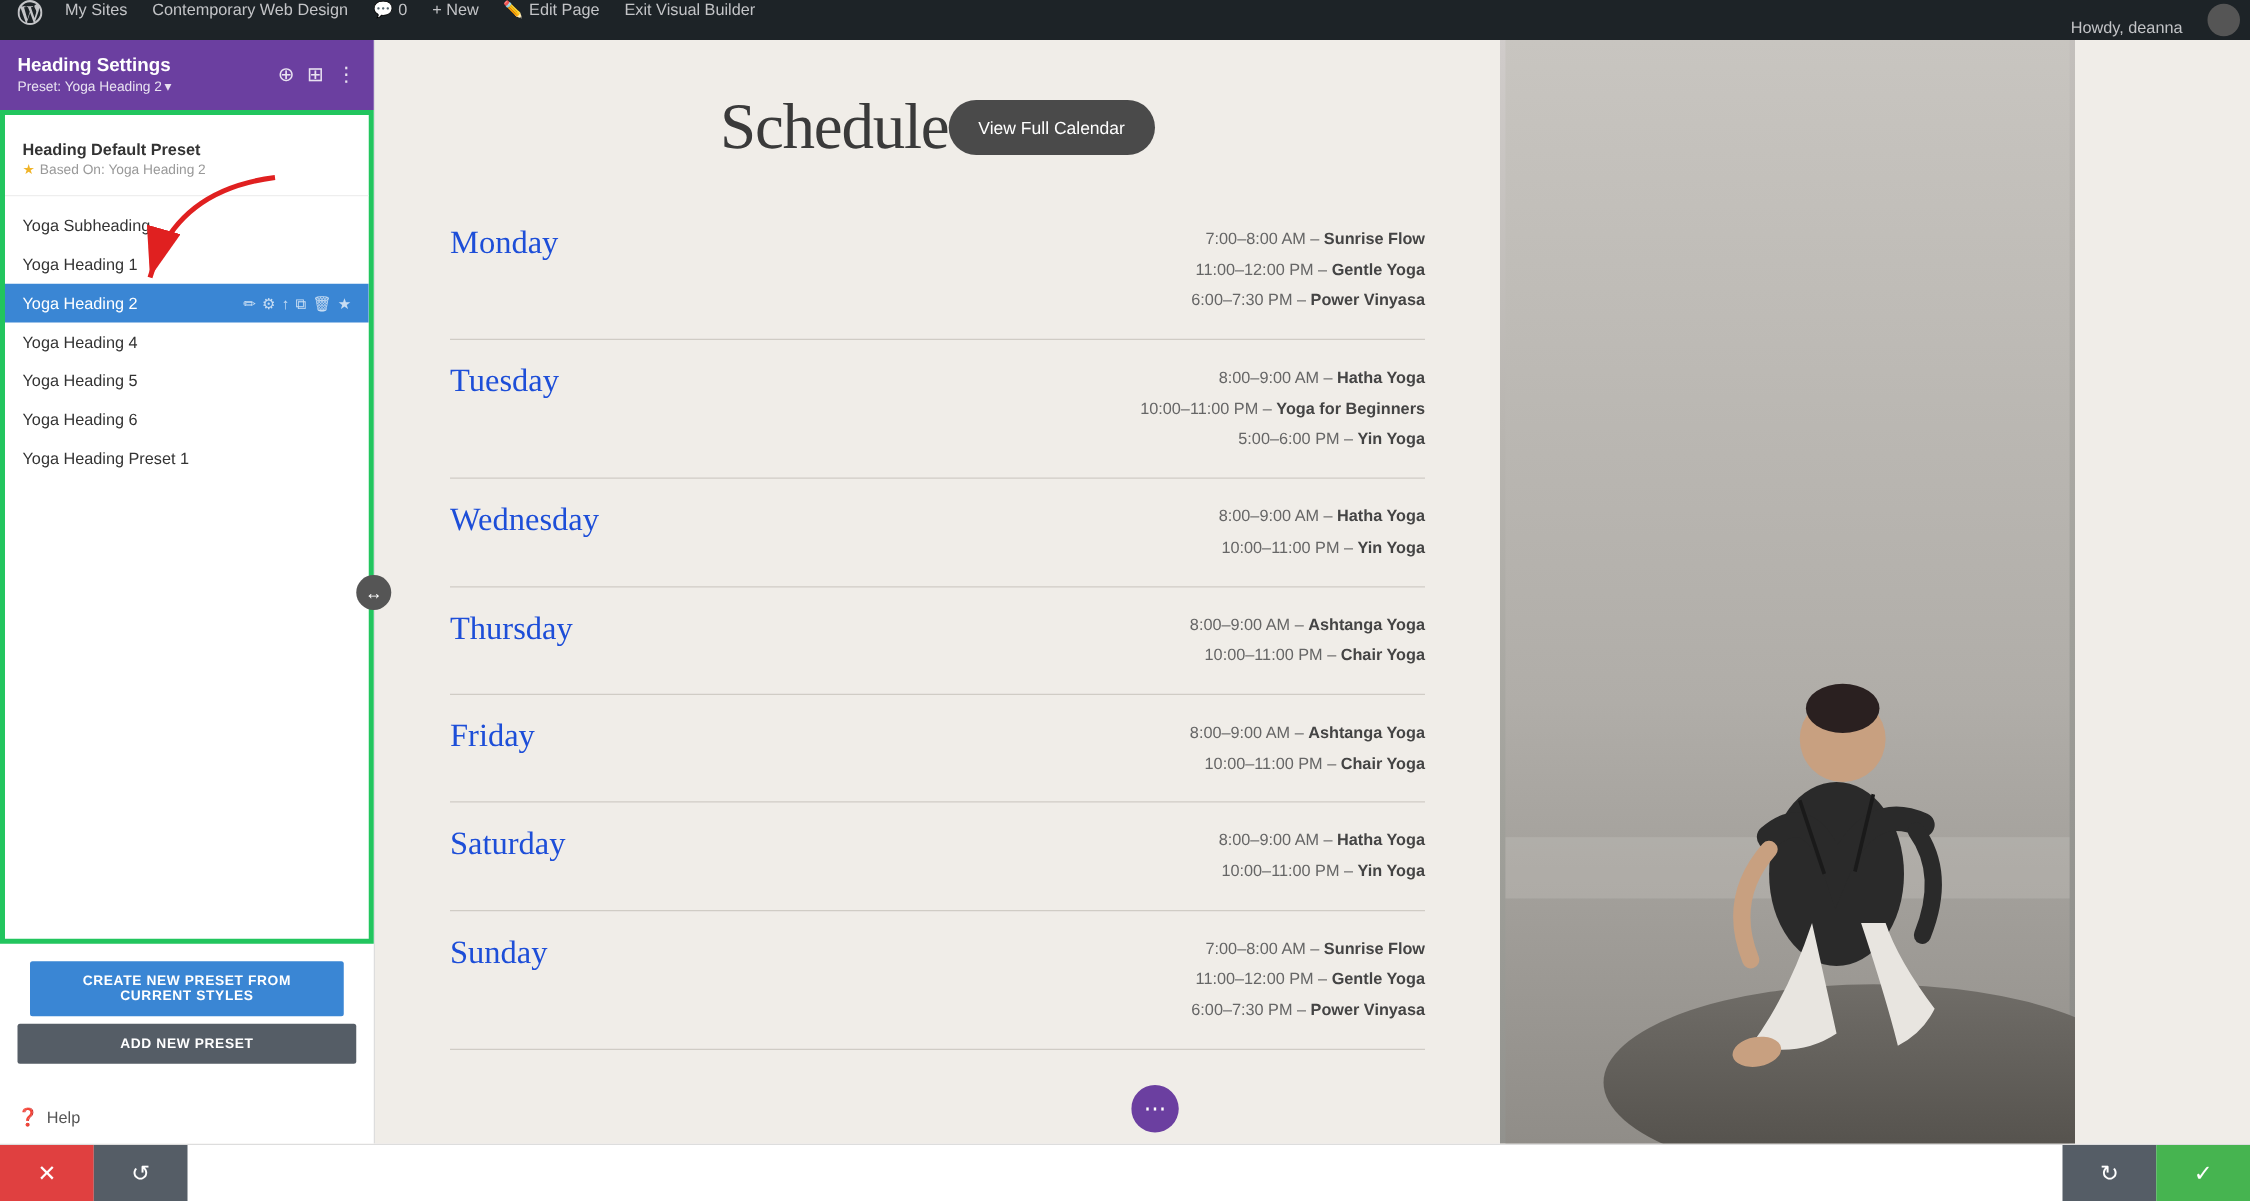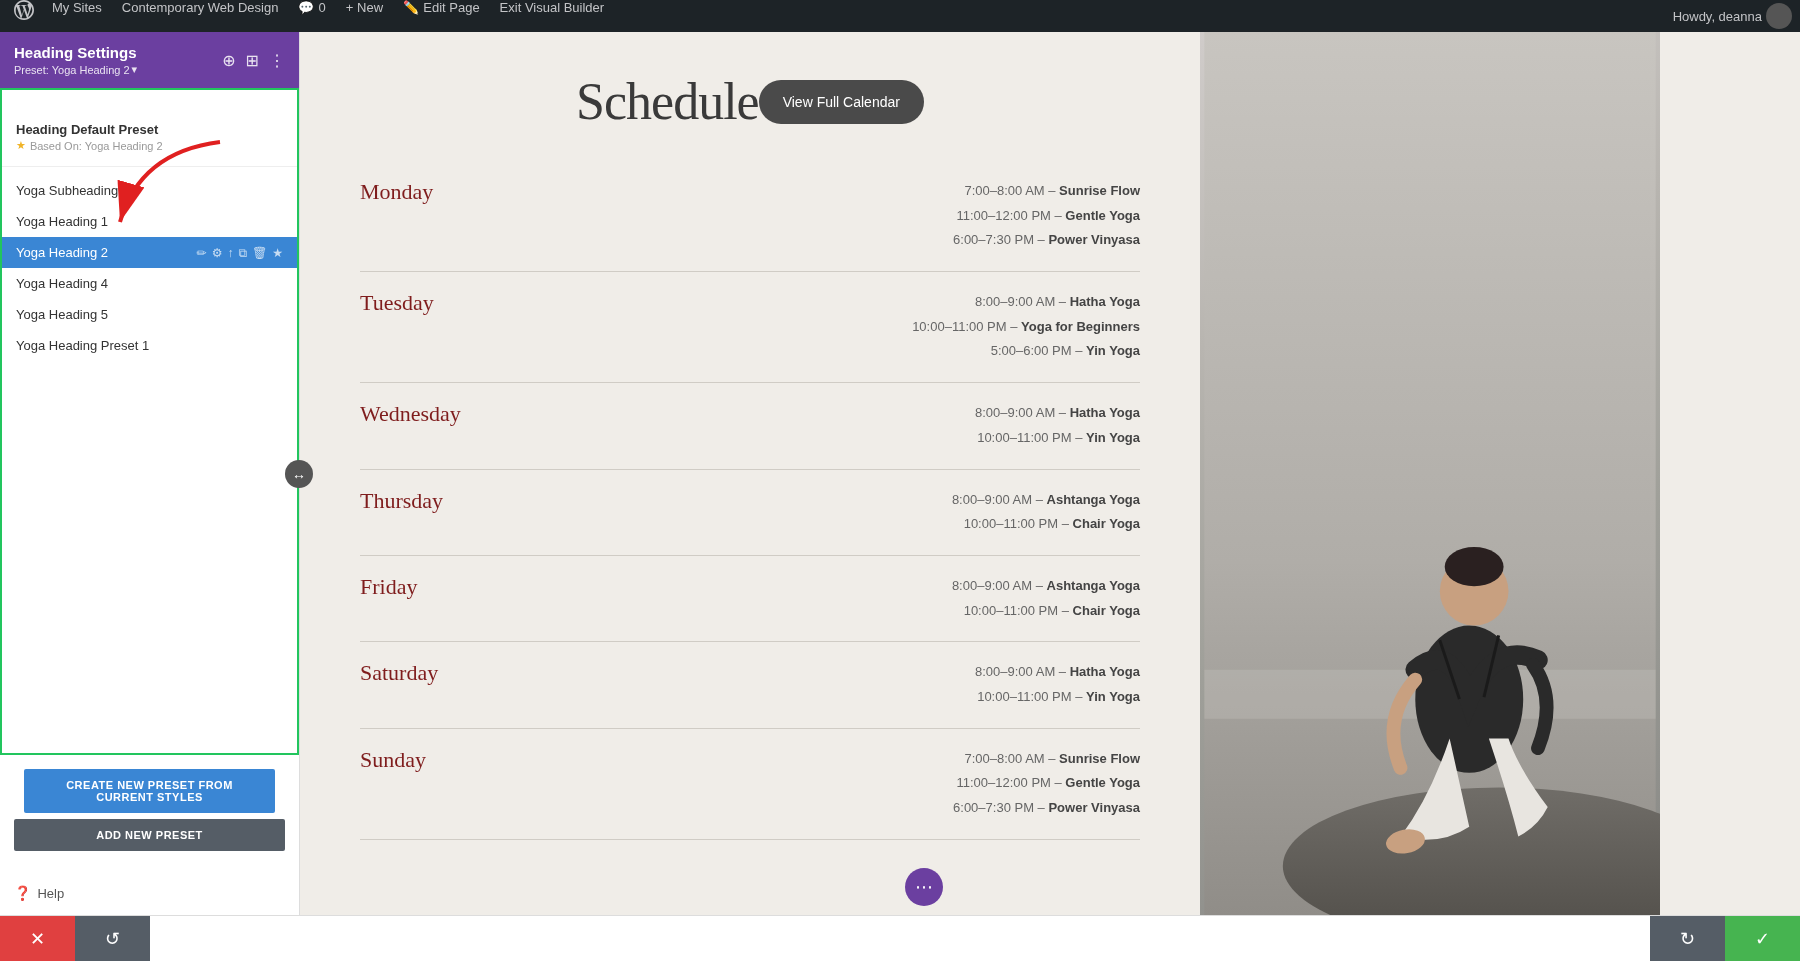--- a/index.html
+++ b/index.html
@@ -21,21 +21,21 @@
       display: flex;
       gap: 4px;
       padding: 0 8px;
       height: 100%;
       cursor: pointer;
       color: #c3c4c7;
       text-decoration: none;
       white-space: nowrap;
     }
     .admin-bar-item.wp-logo { padding: 0 6px; }
-    .admin-bar-right { margin-left: auto; display: flex; align-items: center; gap: 4px; color: #c3c4c7; }
+    .admin-bar-right { margin-left: auto; display: flex; align-items: flex-end; gap: 20px; color: #c3c4c7; }
     .wp-icon { width: 20px; height: 20px; fill: #c3c4c7; }
 
     
     .main-area {
       display: flex;
       flex: 1;
       overflow: hidden;
     }
 
     
@@ -78,22 +78,22 @@
       display: flex;
       align-items: center;
       gap: 2px;
       margin-top: 2px;
       cursor: pointer;
     }
 
     
     .preset-dropdown {
       background: #fff;
-      border: 2px solid #22c55e;
-      padding: 22px 0;
+      border: 4px solid #22c55e;
+      padding: 10px 0;
       flex: 1;
       overflow-y: auto;
     }
     .preset-section {
       padding: 10px 14px 6px;
     }
     .preset-default-name {
       font-size: 13px;
       font-weight: 600;
       color: #333;
@@ -242,24 +242,24 @@
 
     .schedule-table { width: 100%; }
     .schedule-row {
       display: flex;
       align-items: flex-start;
       padding: 18px 0;
       border-bottom: 1px solid #d0ccc5;
       gap: 20px;
     }
     .day-name {
-      font-size: 22px;
+      font-size: 26px;
       font-weight: 300;
       font-family: Georgia, serif;
-      color: #7f1d1d;
+      color: #1d4ed8;
       min-width: 200px;
     }
     .day-classes {
       flex: 1;
       text-align: right;
       font-size: 13px;
       color: #666;
       line-height: 1.9;
     }
     .day-classes .class-bold { font-weight: 700; color: #444; }
@@ -416,20 +416,23 @@
               <span class="preset-action-icon">⧉</span>
               <span class="preset-action-icon">🗑</span>
               <span class="preset-action-icon">★</span>
             </div>
           </div>
           <div class="preset-item">
             <span>Yoga Heading 4</span>
           </div>
           <div class="preset-item">
             <span>Yoga Heading 5</span>
+          </div>
+          <div class="preset-item">
+            <span>Yoga Heading 6</span>
           </div>
           <div class="preset-item">
             <span>Yoga Heading Preset 1</span>
           </div>
         </div>
     </div>
 
     <button class="btn-create">CREATE NEW PRESET FROM CURRENT STYLES</button>
     <button class="btn-add">ADD NEW PRESET</button>
 

